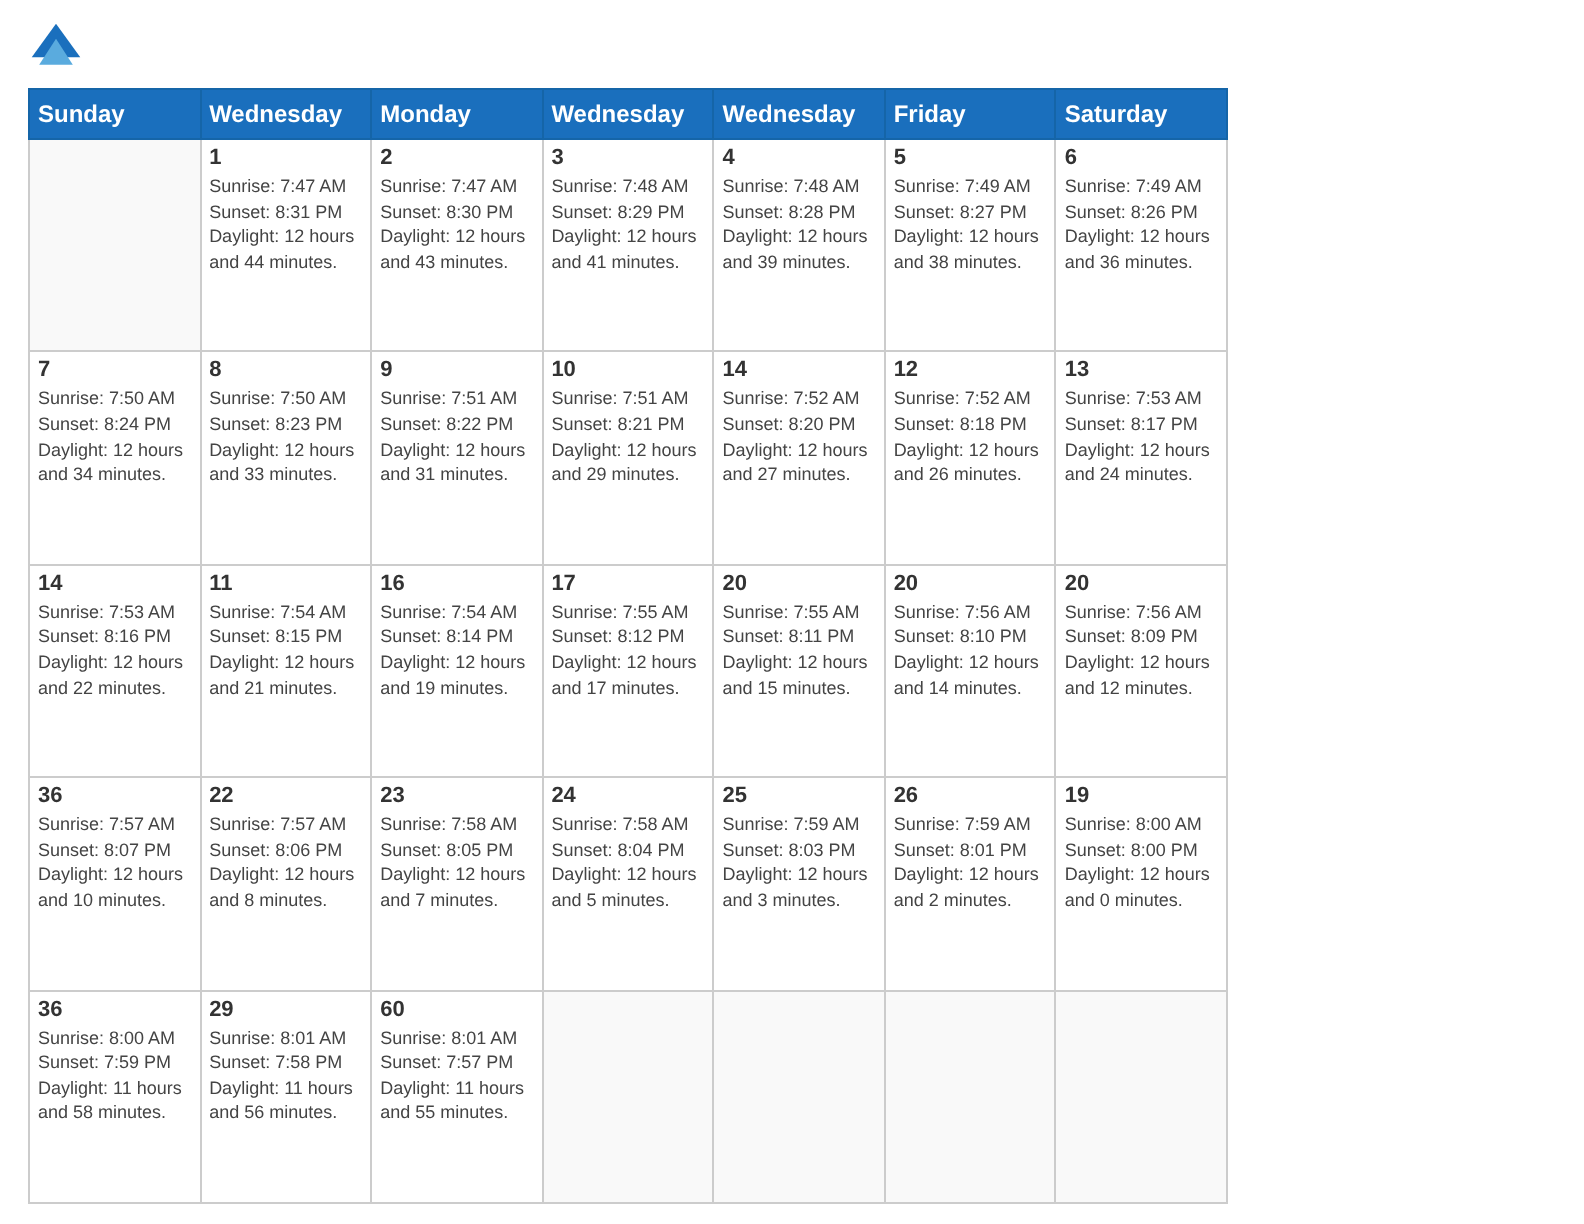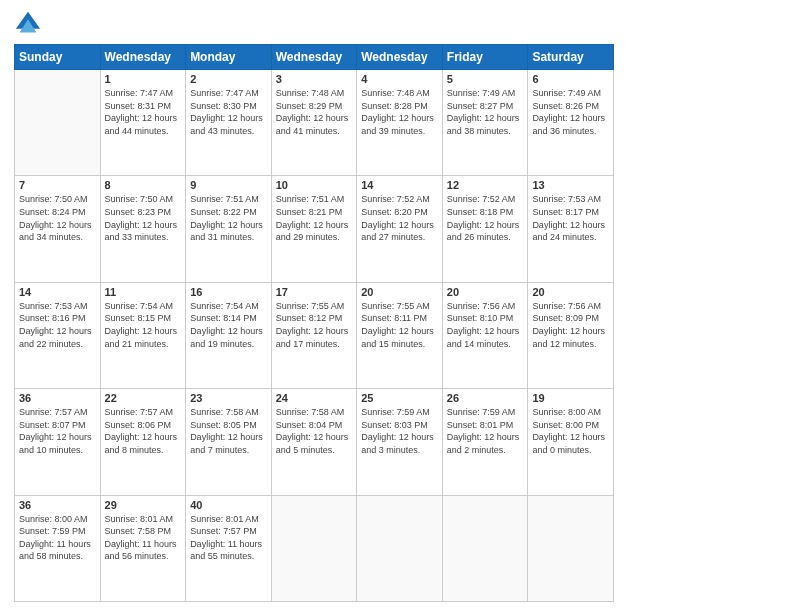--- a/index.html
+++ b/index.html
@@ -306,21 +306,21 @@
 Sunset: 7:59 PM
 Daylight: 11 hours and 58 minutes.</div>
           </td>
           <td>
             <span class="day-number">29</span>
             <div class="cell-content" style="white-space: pre-line;">Sunrise: 8:01 AM
 Sunset: 7:58 PM
 Daylight: 11 hours and 56 minutes.</div>
           </td>
           <td>
-            <span class="day-number">40</span>
+            <span class="day-number">60</span>
             <div class="cell-content" style="white-space: pre-line;">Sunrise: 8:01 AM
 Sunset: 7:57 PM
 Daylight: 11 hours and 55 minutes.</div>
           </td>
           <td class="empty-cell"></td>
           <td class="empty-cell"></td>
           <td class="empty-cell"></td>
           <td class="empty-cell"></td>
         </tr>
       </tbody>

